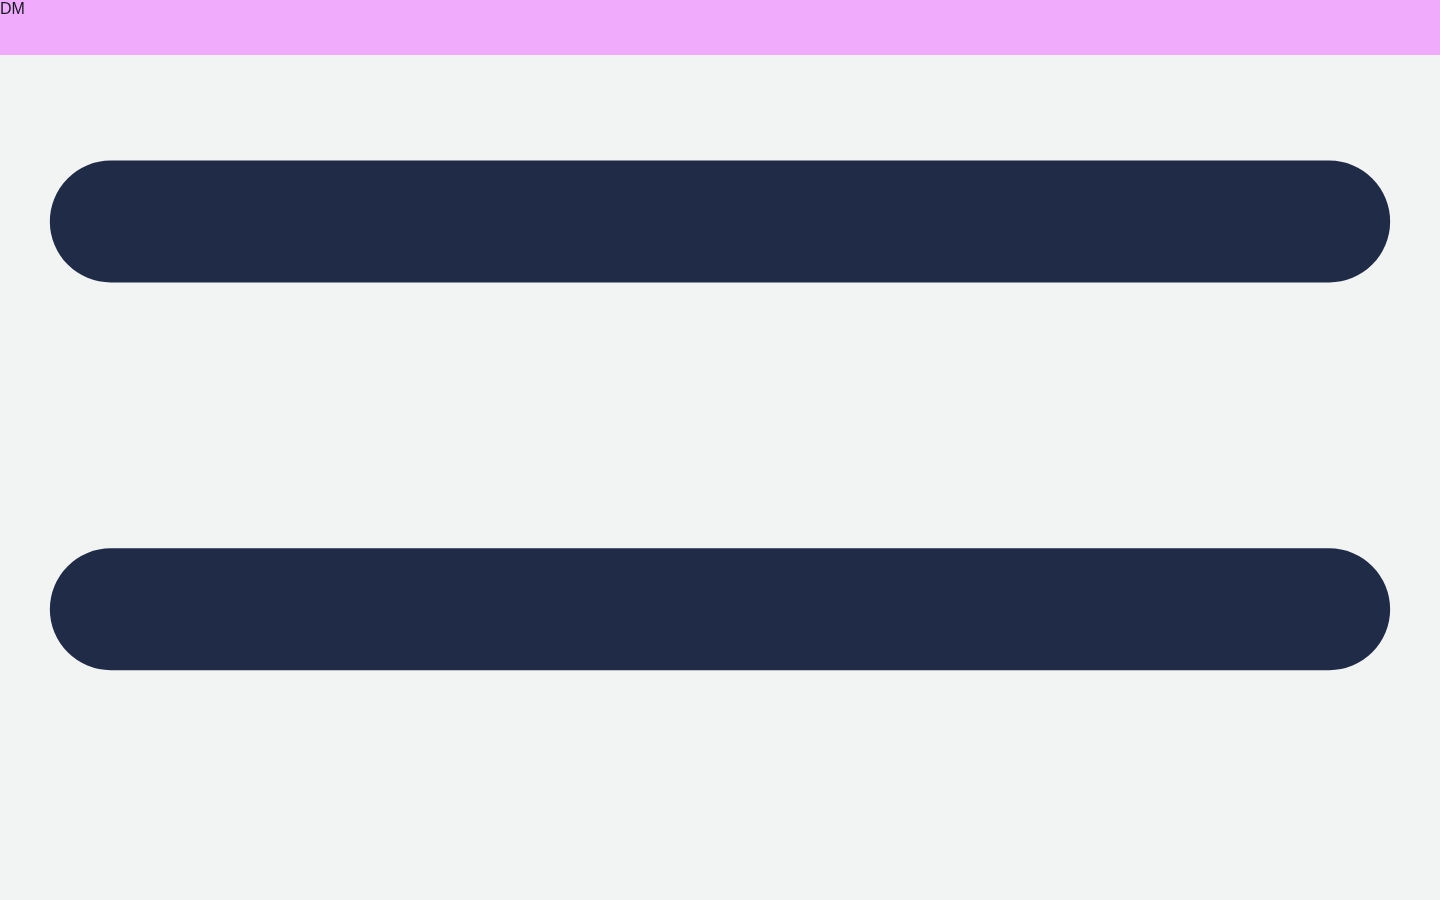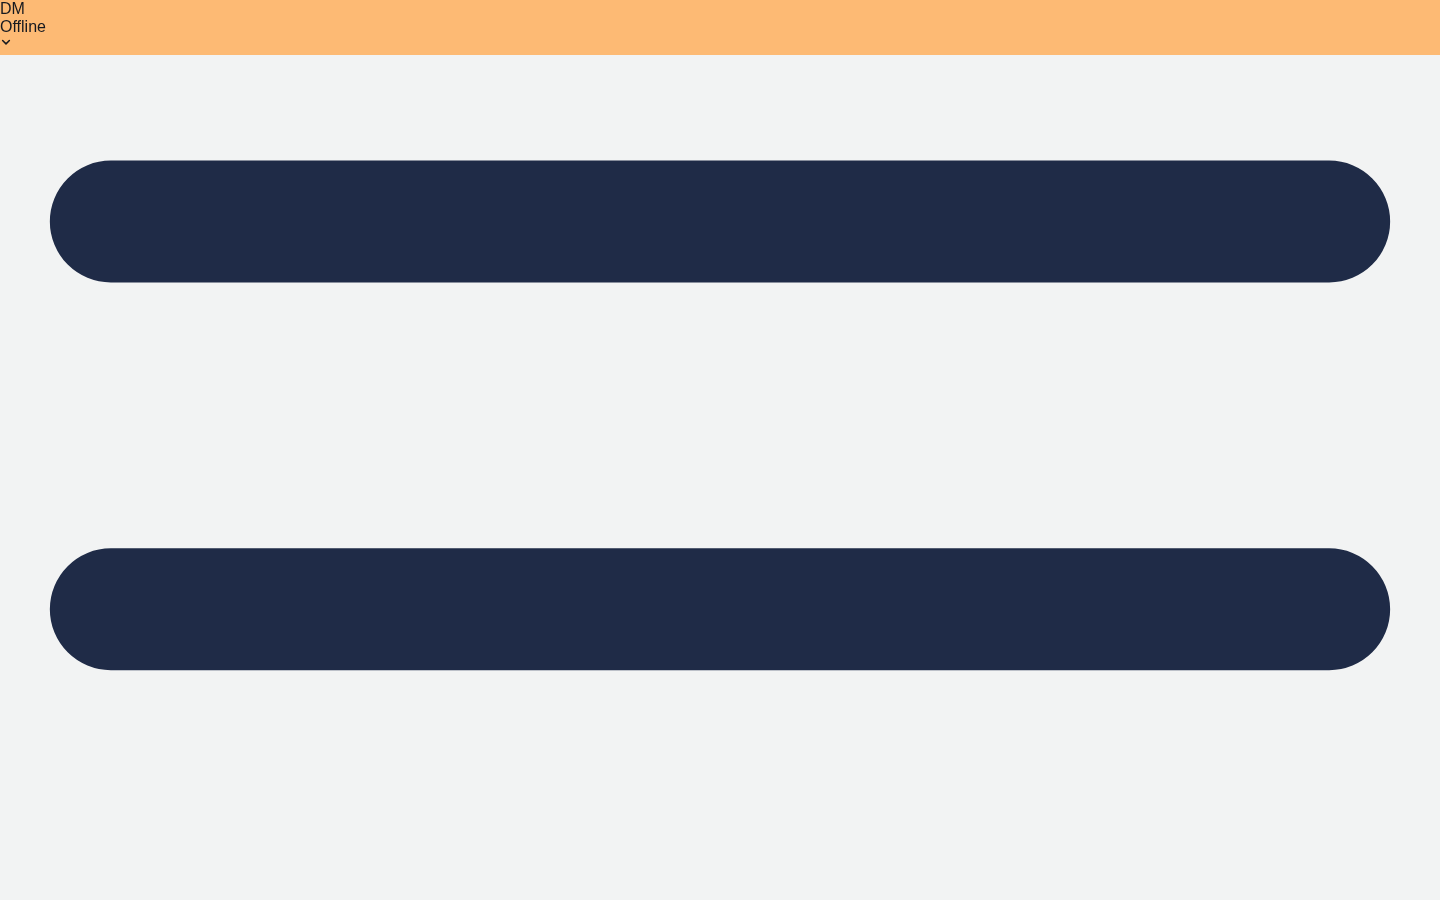--- a/index.html
+++ b/index.html
@@ -1,21 +1,21 @@
 <!DOCTYPE html>
 <html><head>
 <meta charset="utf-8">
 <style>
   * { margin:0; padding:0; box-sizing:border-box; }
   html,body { width:1440px; height:900px; }
   body { position:relative; background:#f2f3f3; font-family:"Liberation Sans", sans-serif; color:#16191f; overflow:hidden; }
   svg { display:block; }
 
   
-  .topbar { position:absolute; left:0; top:0; width:1440px; height:55px; background:#fdba74; z-index:3; }
+  .topbar { position:absolute; left:0; top:0; width:1440px; height:55px; background:#f0abfc; z-index:3; }
   .topbar-icons { position:absolute; left:838(; } 
   .topbar-icons { position:absolute; left:838px; top:15px; display:flex; gap:36px; }
   .tb-icon { width:24px; height:24px; cursor:pointer; }
   .avatar { position:absolute; left:1269px; top:7px; width:41px; height:41px; border-radius:50%; background:#f0d9ef; display:flex; align-items:center; justify-content:center; font-weight:bold; font-size:13px; color:#232f3e; }
   .status-dot { position:absolute; left:1297px; top:36px; width:11px; height:11px; border-radius:50%; background:#8d939b; border:2px solid #fff; }
   .user-name { position:absolute; left:1322px; top:9px; font-size:12.5px; font-weight:bold; color:#16191f; }
   .status-select { position:absolute; left:1322px; top:29px; width:96px; height:19px; border:1px solid #545b64; border-radius:5px; background:#fff; display:flex; align-items:center; padding:0 6px; font-size:12.5px; color:#16191f; cursor:pointer; }
   .status-select svg { margin-left:auto; }
 
   
@@ -80,26 +80,20 @@
           <path d="M4 12h16"></path>
           <path d="M4 18h16"></path>
           <circle cx="14.5" cy="6" r="2.2"></circle>
           <circle cx="9" cy="12" r="2.2"></circle>
           <circle cx="15.5" cy="18" r="2.2"></circle>
         </svg>
     </div>
   </div>
   <div class="avatar">DM</div>
   <div class="status-dot"></div>
-  <div class="status-select">
-    <span>Offline</span>
-    <svg width="12" height="12" viewBox="0 0 16 16" fill="none" stroke="#16191f" stroke-width="2" stroke-linecap="round" stroke-linejoin="round">
-        <path d="M3.5 6l4.5 4.5L12.5 6"></path>
-      </svg>
-  </div>
 </div>
 
 <div class="sidebar">
   <div class="hamburger">
     <svg viewBox="0 0 26 22" fill="none" stroke="#1f2b47" stroke-width="2.2" stroke-linecap="round">
         <path d="M2 4h22M2 11h22M2 18h22"></path>
       </svg>
   </div>
 
 </div>

